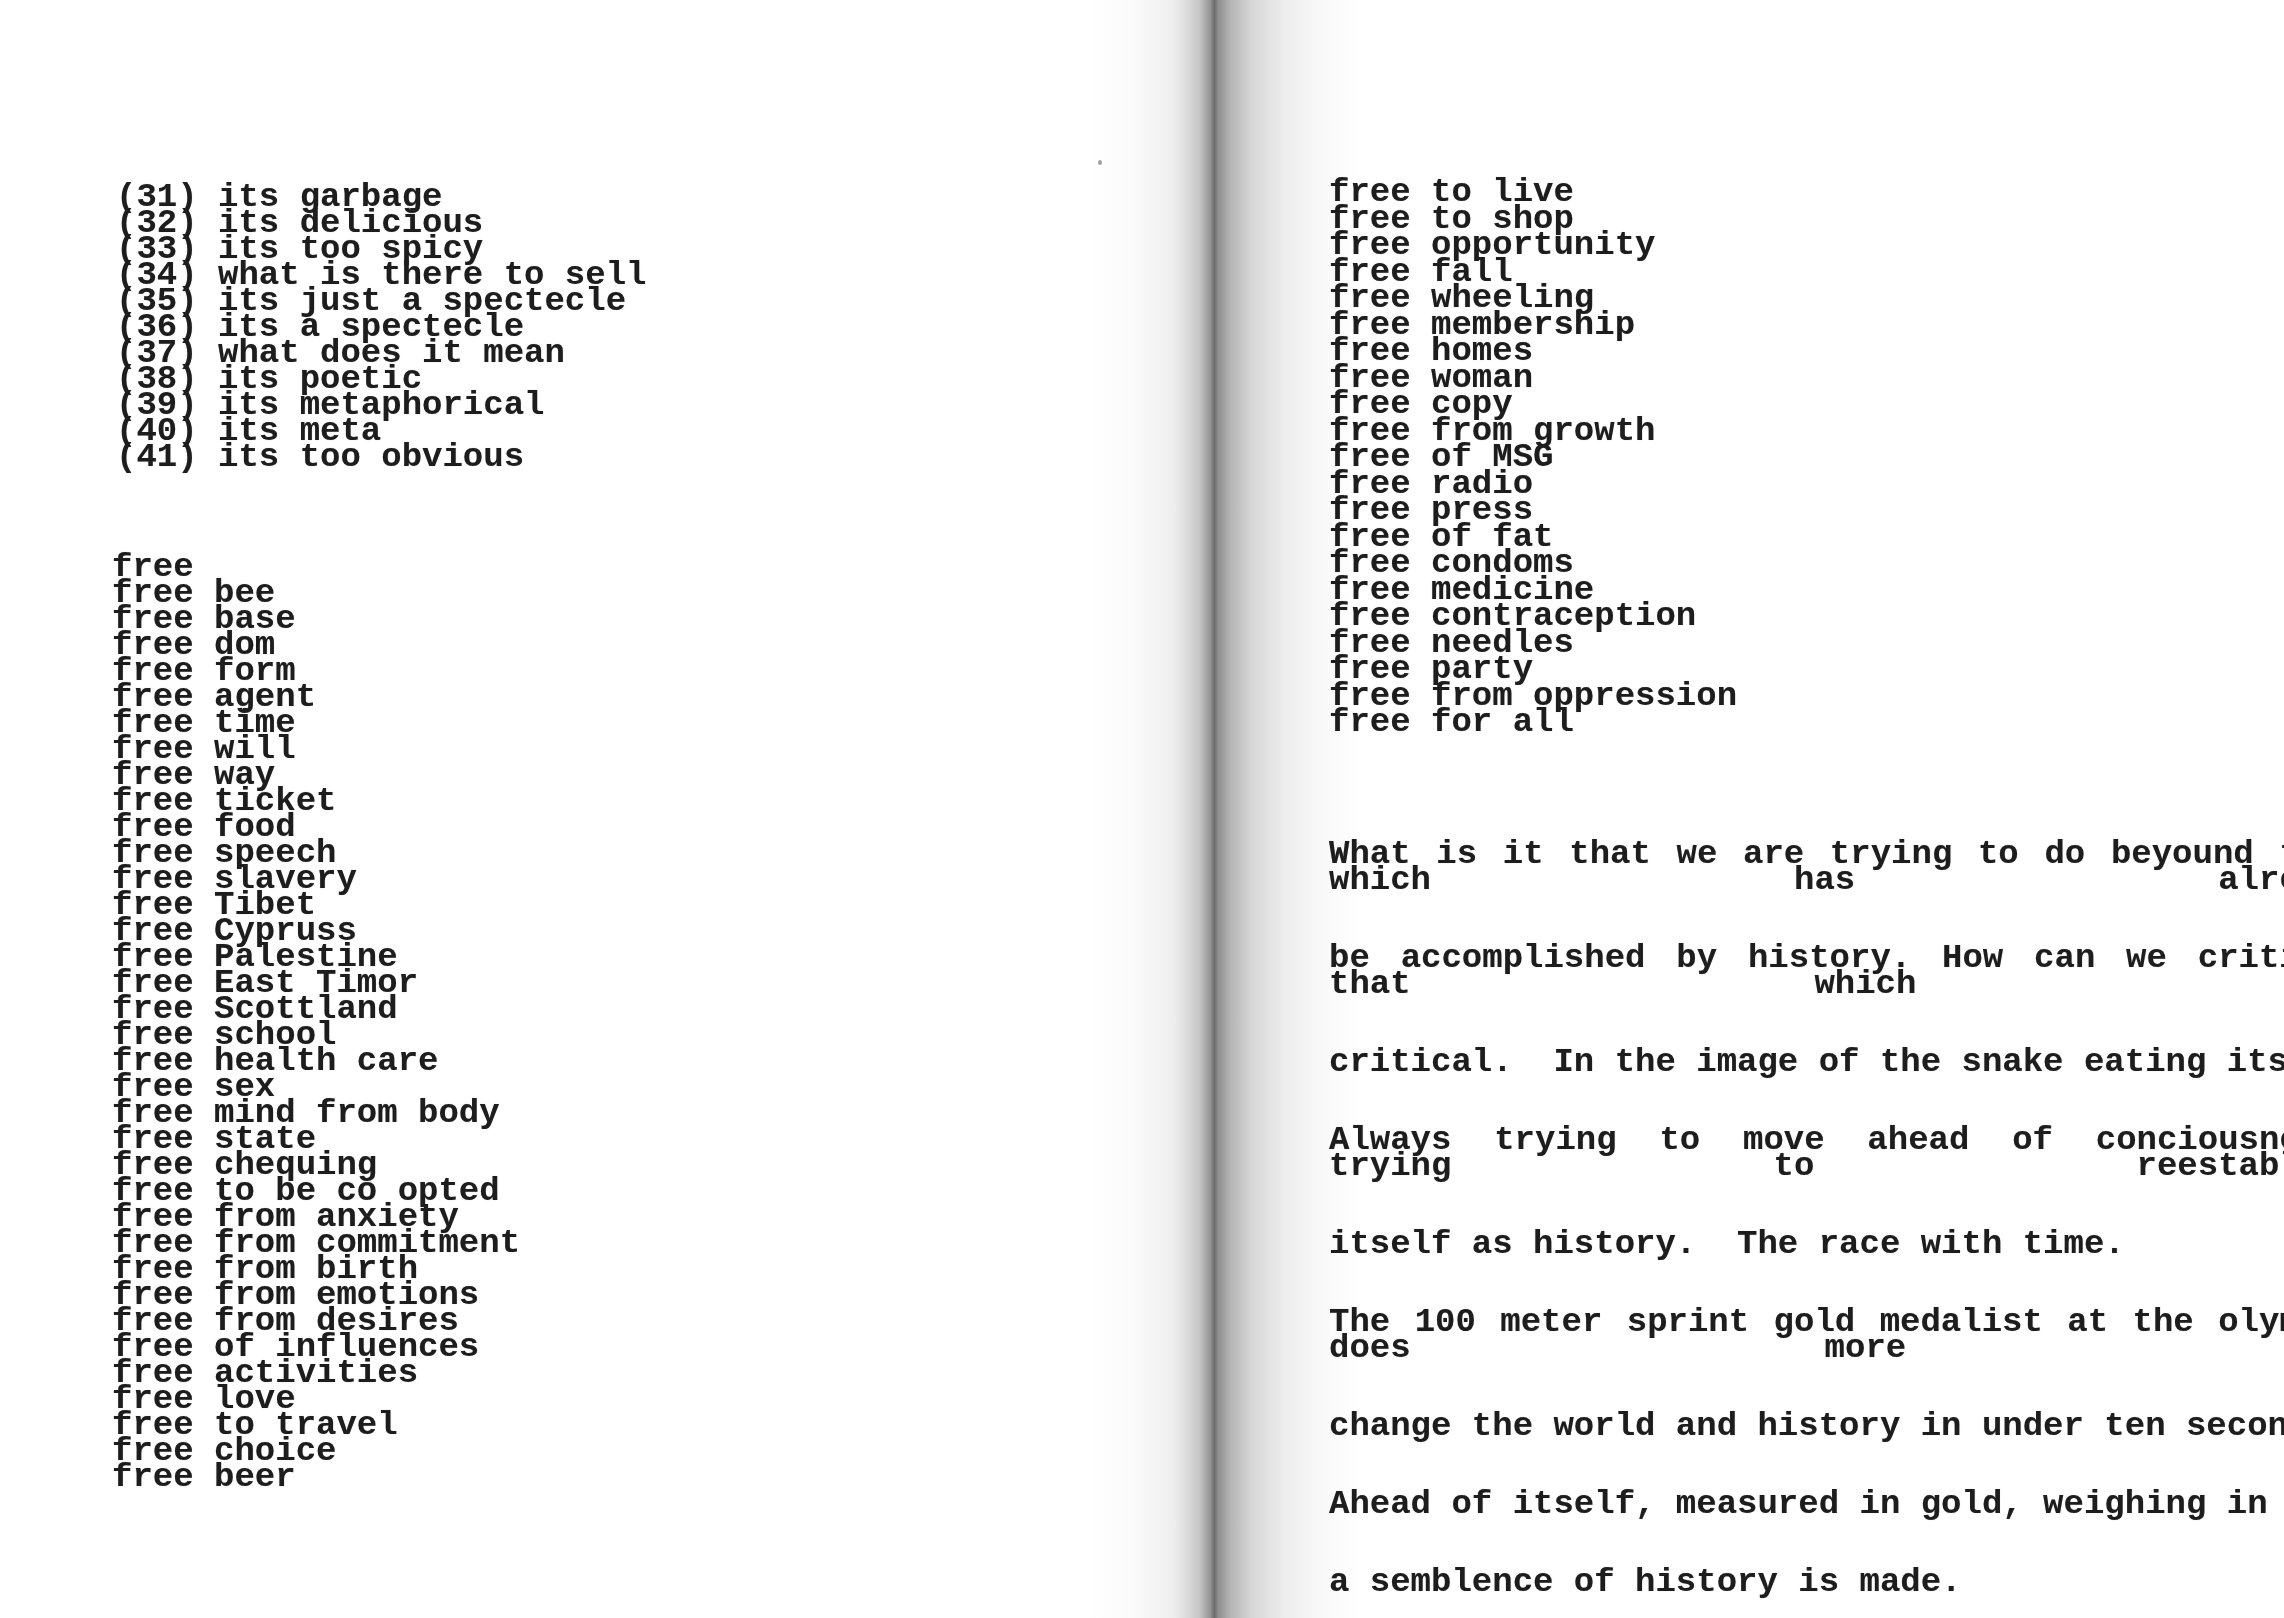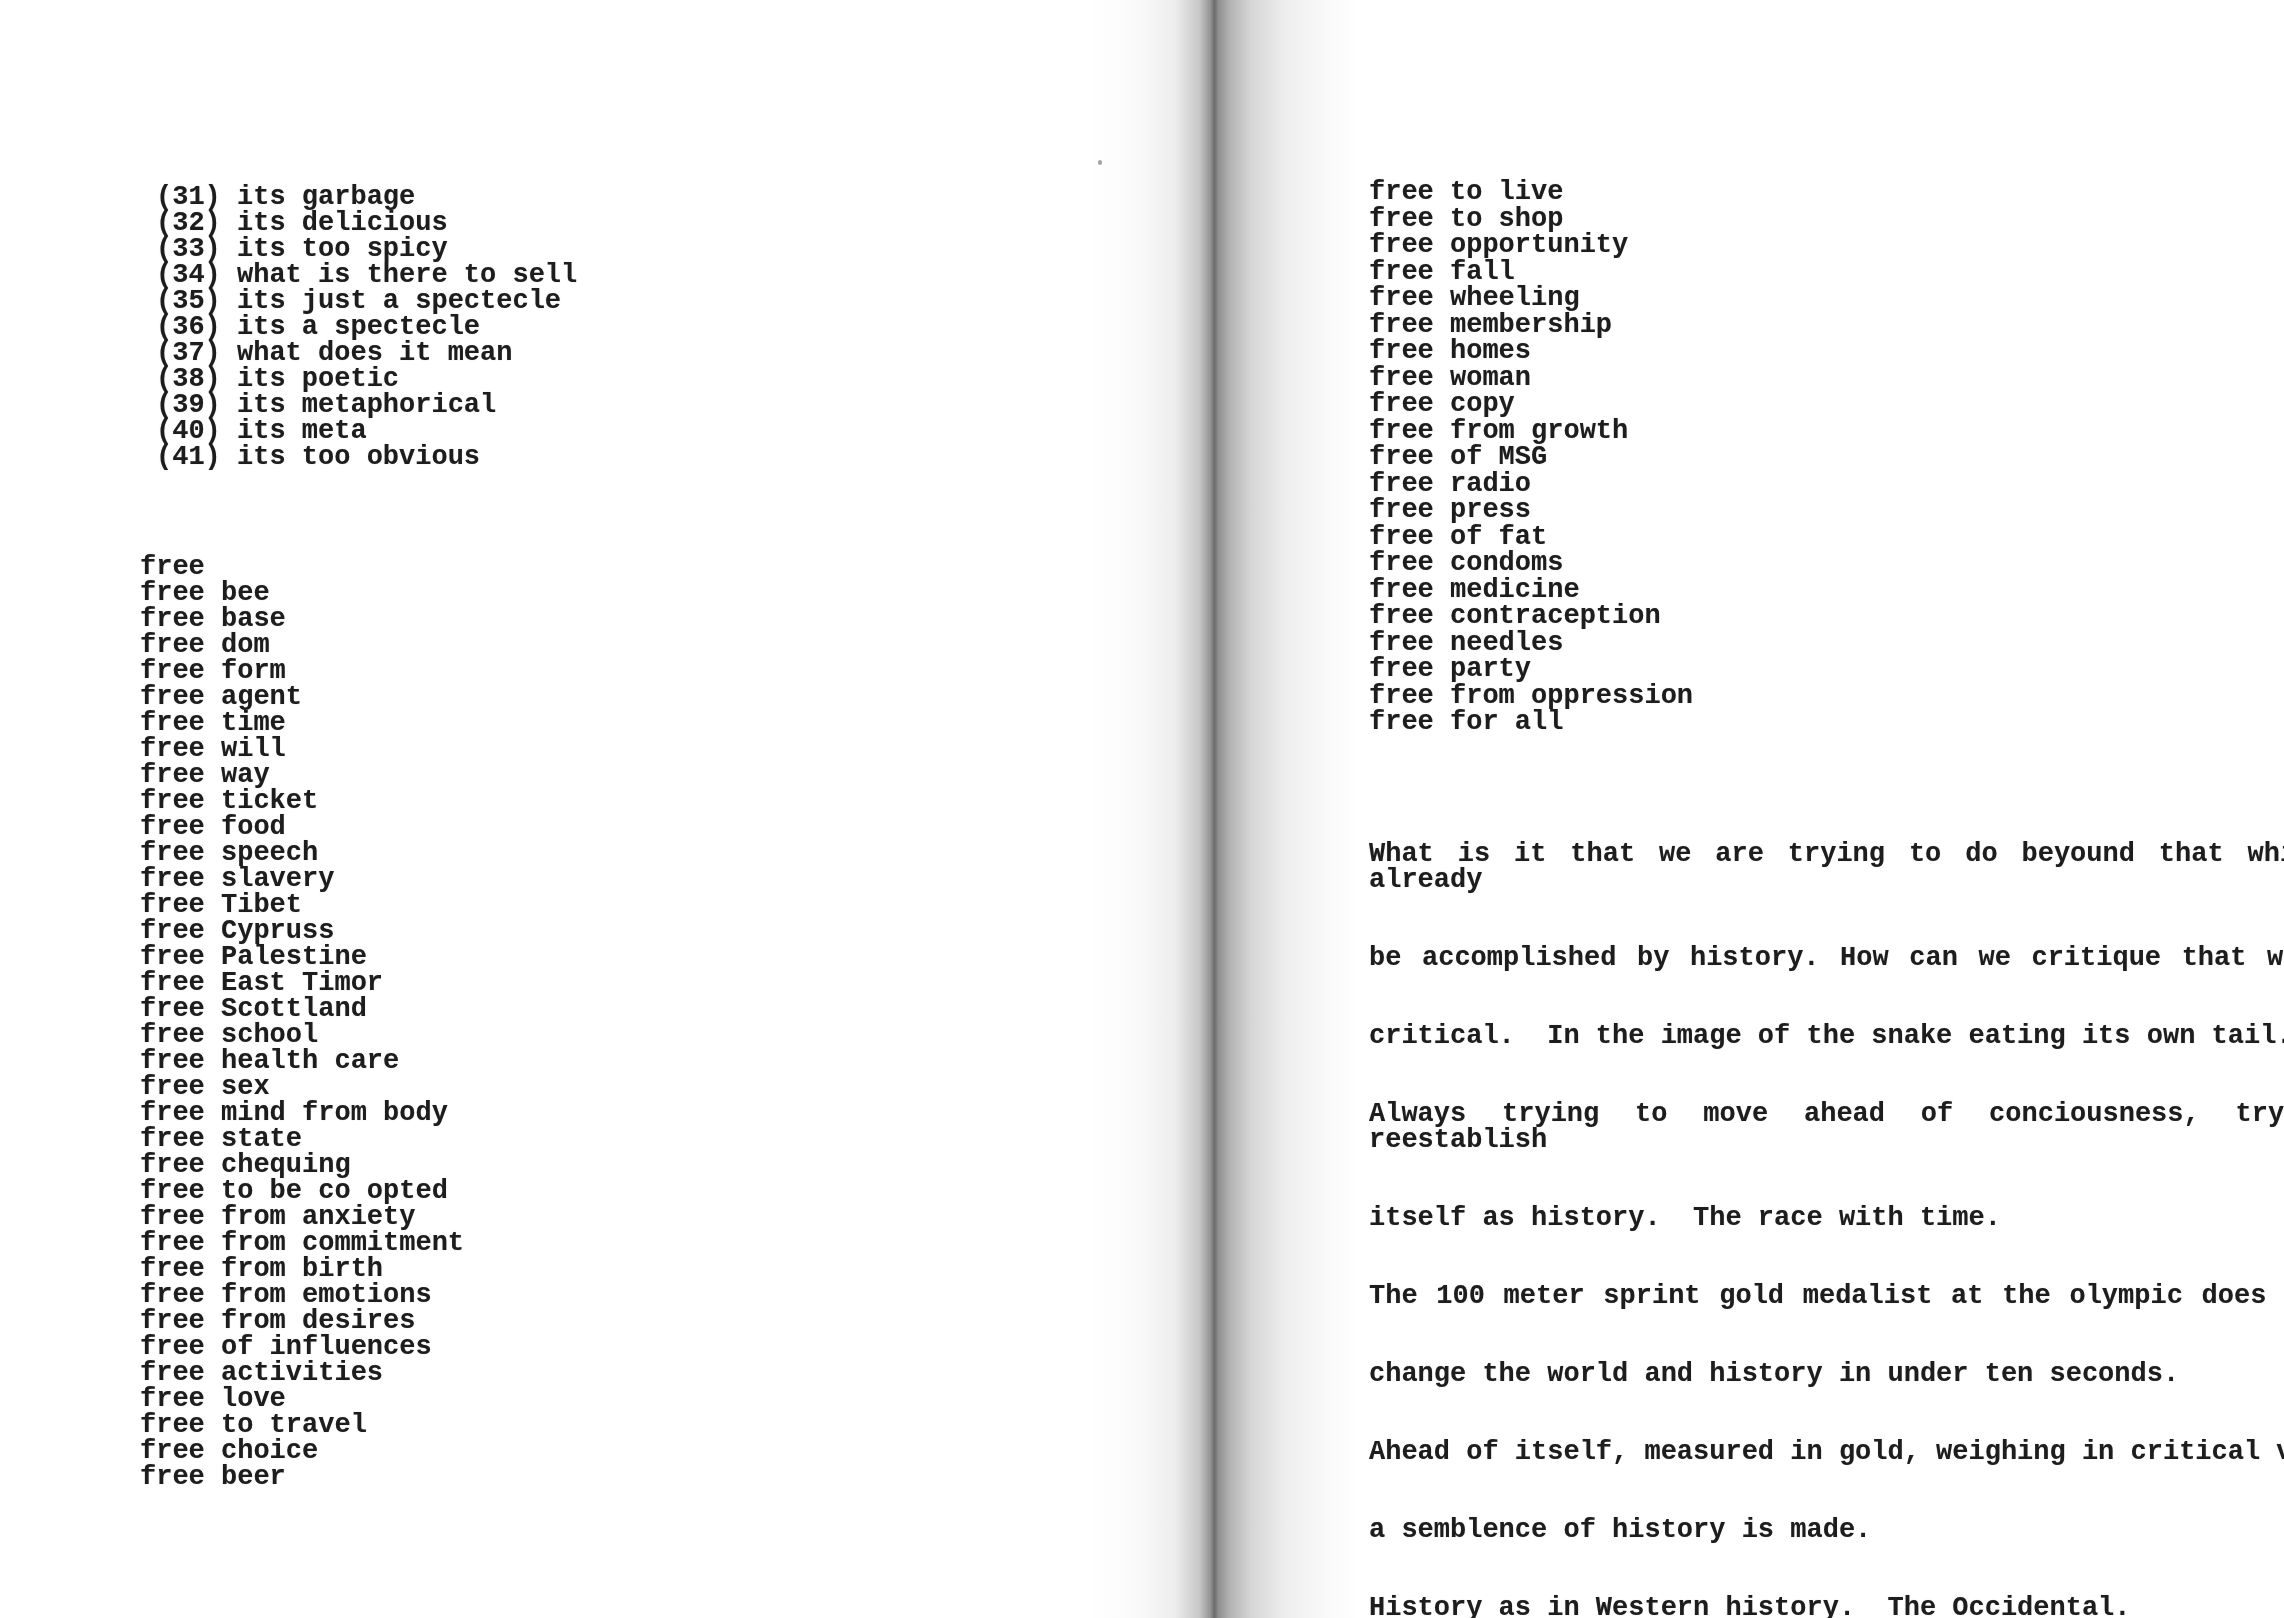--- a/index.html
+++ b/index.html
@@ -8,27 +8,26 @@
     width:2428px;height:1618px;
     background:#ffffff;
     overflow:hidden;
     font-family:"Liberation Mono", monospace;
     font-weight:700;
     color:#1d1d1d;
   }
   .block{
     position:absolute;
     white-space:pre;
-    font-size:27px;
+    font-size:34px;
     line-height:26px;
     text-shadow:0 0 0.9px rgba(30,30,30,.35);
-    margin-left:40px;
   }
   #numbered-list{left:116px;top:184px}
-  #free-list-left{left:100px;top:554px}
+  #free-list-left{left:112px;top:554px}
   #free-list-right{left:1329px;top:179px;line-height:26.5px}
   #statement-paragraph{left:1329px;top:789px;width:1032px;line-height:26px}
   .pline{white-space:pre}
   .pline.just{white-space:normal;text-align:justify;text-align-last:justify}
   .gutter{
     position:absolute;left:1087px;top:0;width:274px;height:1618px;
     background:linear-gradient(90deg,
       rgba(0,0,0,0)    0%,
       rgba(0,0,0,0.02) 18%,
       rgba(0,0,0,0.07) 32%,

